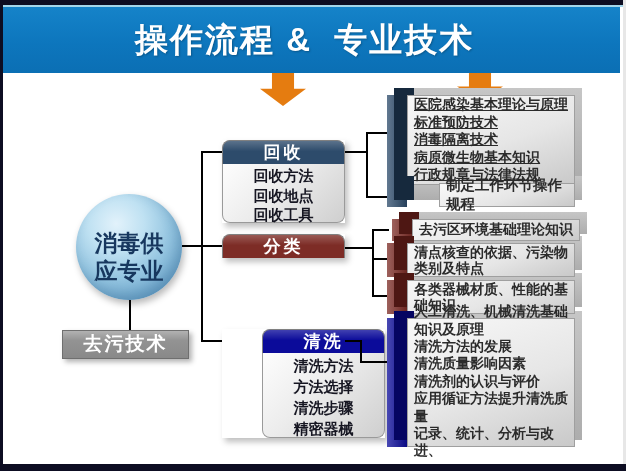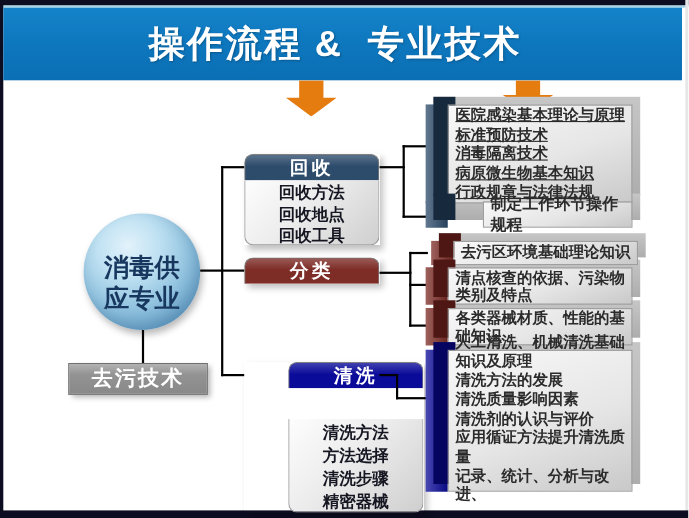--- a/index.html
+++ b/index.html
@@ -54,21 +54,21 @@
     display:flex;align-items:center;justify-content:center;
     color:#ffffff;font-size:17px;font-weight:bold;letter-spacing:3px;border:1px solid #808080;border-bottom:none;box-sizing:border-box;}
   .cat-body{background:linear-gradient(135deg,#fdfdfd 0%,#ececec 45%,#cfcfcf 100%);
     border:1px solid #9a9a9a;border-top:none;border-radius:0 0 8px 8px;box-sizing:border-box;
     text-align:center;color:#161622;font-weight:bold;white-space:pre-line;}
   #cat-0{left:222px;top:140px;}
   #cat-0 .cat-body{height:59px;font-size:15px;line-height:19.5px;padding-top:2px;}
   #cat-1{left:222px;top:234px;}
   #cat-1 .cat-body{height:44px;font-size:15px;line-height:20px;padding-top:3px;}
   #cat-2{left:222px;top:329px;padding-left:40px;}
-  #cat-2 .cat-body{height:85px;font-size:15px;line-height:21px;padding-top:2px;margin-top:28px;}
+  #cat-2 .cat-body{height:85px;font-size:15px;line-height:21px;padding-top:2px;}
 
   
   .kb{position:absolute;display:flex;width:188px;}
   .kb::before{content:"";position:absolute;left:7px;top:-7px;width:100%;height:100%;
     background:linear-gradient(180deg,#c6c6c6,#adadad);z-index:0;}
   .kb-bar{position:relative;z-index:2;width:20px;flex:0 0 20px;background:var(--bar);
     background-image:linear-gradient(90deg,rgba(255,255,255,.25),rgba(0,0,0,.15));}
   .kb-bar::after{content:"";position:absolute;top:-7px;bottom:7px;left:7px;right:-7px;
     background:var(--bardark);z-index:-1;}
   .kb-body{position:relative;z-index:2;flex:1;background:linear-gradient(160deg,#f8f8f8 0%,#e6e6e6 55%,#c9c9c9 100%);

